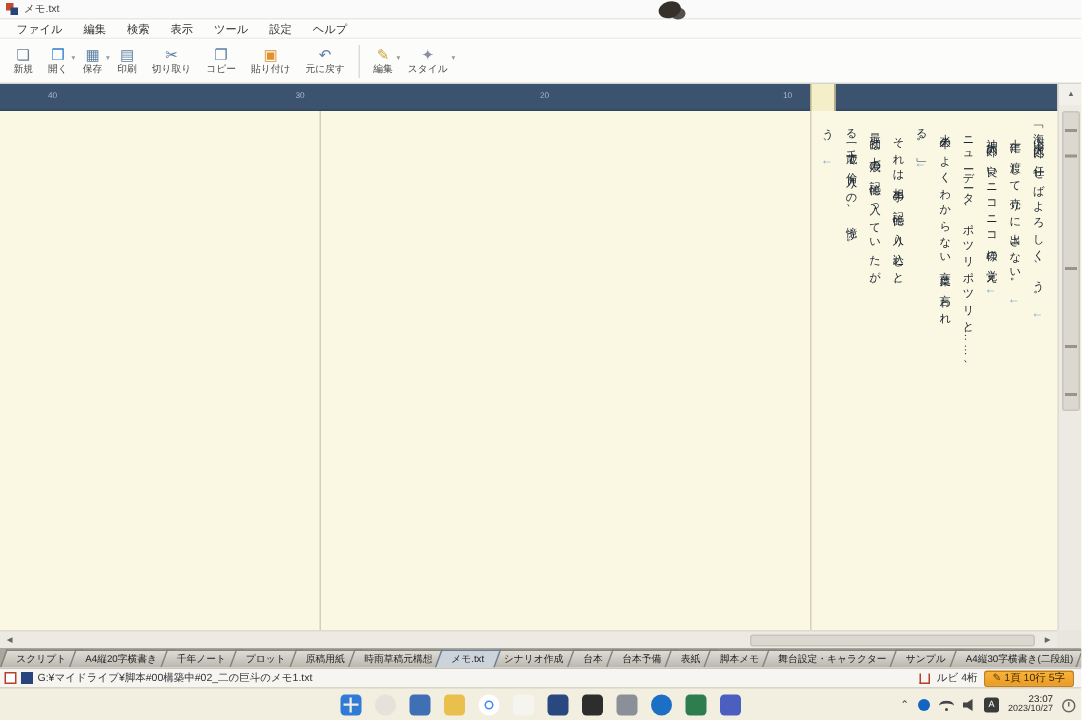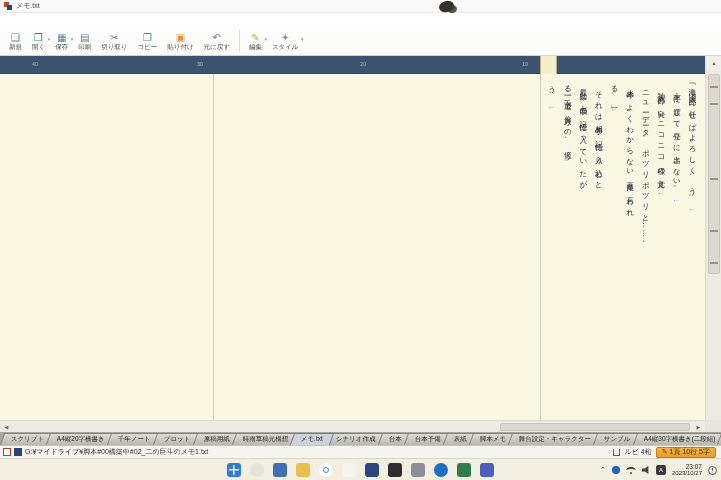--- a/index.html
+++ b/index.html
@@ -111,20 +111,36 @@
 <div class="screen">
 
   <div class="titlebar">
     <span class="app-ico">
         <i class="a1"></i>
         <i class="a2"></i>
       </span>
     <span class="title">メモ.txt</span>
   </div>
 
+  <div class="menubar">
+
+      <span class="menu-item">ファイル</span>
+
+      <span class="menu-item">編集</span>
+
+      <span class="menu-item">検索</span>
+
+      <span class="menu-item">表示</span>
+
+      <span class="menu-item">ツール</span>
+
+      <span class="menu-item">設定</span>
+
+      <span class="menu-item">ヘルプ</span>
+    </div>
 
   <div class="toolbar">
     <div class="tb-group">
 
         <div class="tb-btn">
           <span class="tb-ico" style="color: rgb(107, 127, 148);">❏</span>
           <span class="tb-label">新規</span>
 
         </div>
 

